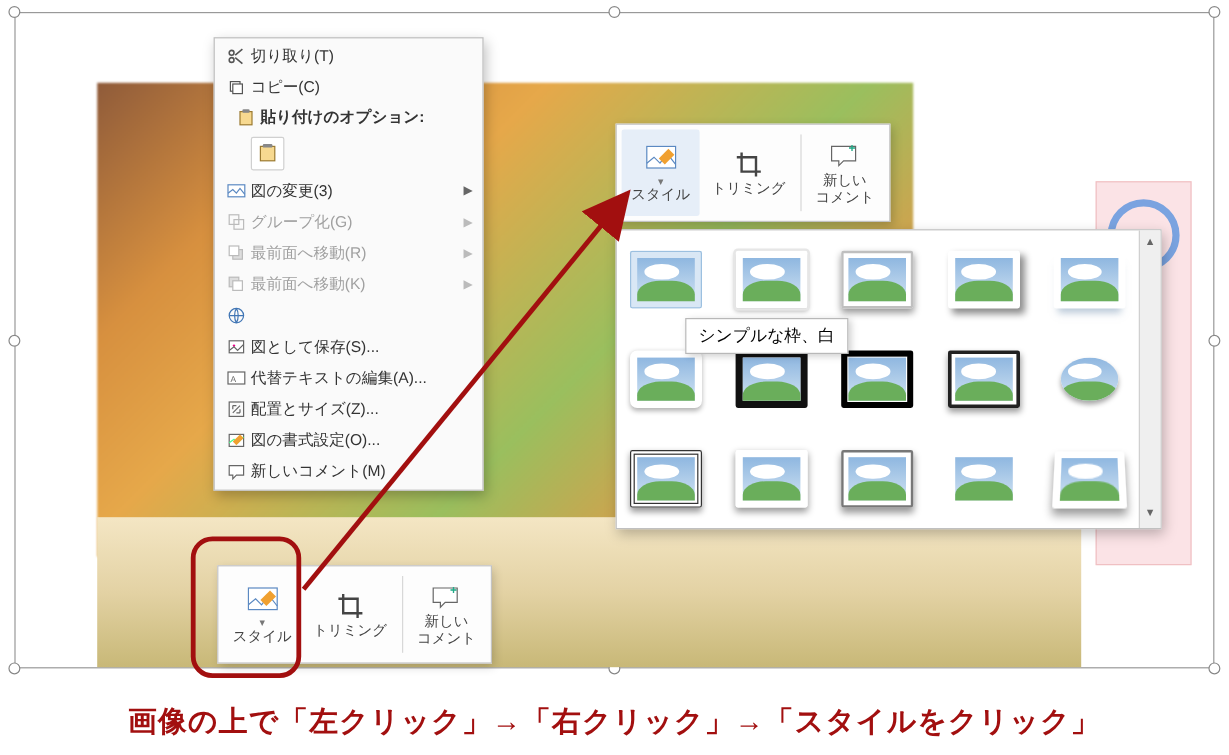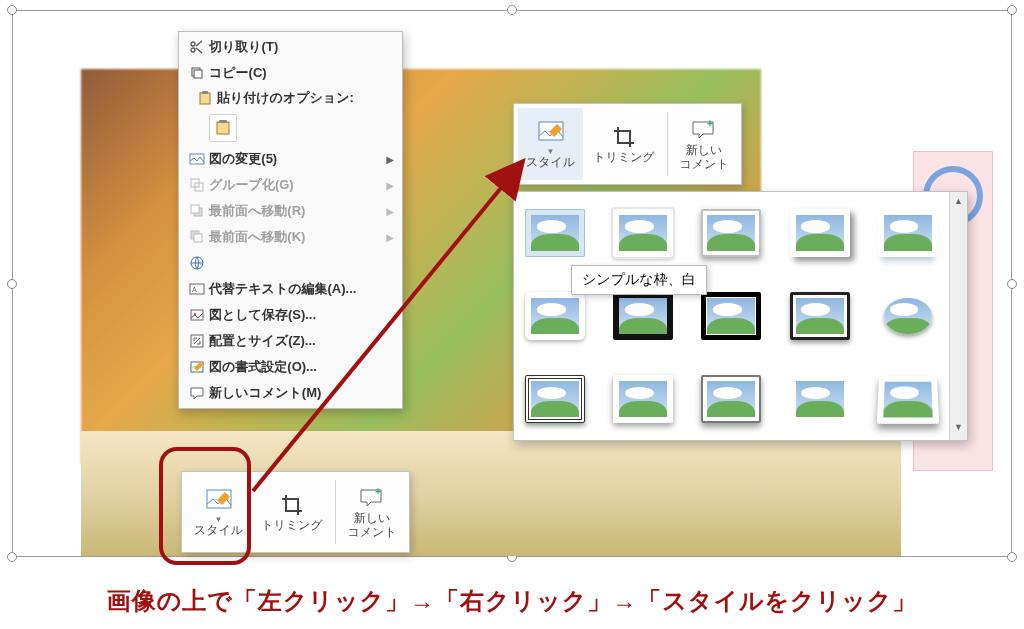--- a/index.html
+++ b/index.html
@@ -66,21 +66,21 @@
       padding: 2px 0;
       z-index: 20;
     }
     .context-menu .item {
       display: flex; align-items: center;
       height: 26px;
       padding: 0 8px 0 6px;
       cursor: default;
     }
     .context-menu .icon-slot { width: 24px; display:flex; justify-content:center; }
-    .context-menu .label { flex: 1; color:#333;font-weight:bold; }
+    .context-menu .label { flex: 1; color:#333; }
     .context-menu .item.disabled .label { color:#a0a0a0; }
     .context-menu .sub-arrow { color:#666; font-size: 10px; }
     .context-menu .header { font-weight: bold; height: 24px; padding-left: 14px; }
     .context-menu .paste-row { padding-left: 30px; height: 36px; }
     .paste-opt {
       width: 28px; height: 28px; border:1px solid #d0d0d0;
       display:flex; align-items:center; justify-content:center;
       background:#fff; border-radius:2px;
     }
 
@@ -228,21 +228,21 @@
           </svg>
       </div>
     </div>
     <div class="item">
       <span class="icon-slot">
         <svg class="ico16" viewBox="0 0 16 16">
             <rect x="1" y="3" width="14" height="10" fill="#fff" stroke="#5b89c2"></rect>
             <path d="M1 10l4-3 3 3 3-4 4 5" stroke="#5b89c2" fill="none"></path>
           </svg>
       </span>
-      <span class="label">図の変更(5)</span>
+      <span class="label">図の変更(3)</span>
       <span class="sub-arrow">▶</span>
     </div>
     <div class="item disabled">
       <span class="icon-slot">
         <svg class="ico16" viewBox="0 0 16 16">
             <rect x="2" y="2" width="8" height="8" fill="none" stroke="#bbb"></rect>
             <rect x="6" y="6" width="8" height="8" fill="none" stroke="#bbb"></rect>
           </svg>
       </span>
       <span class="label">グループ化(G)</span>
@@ -268,39 +268,39 @@
       <span class="label">最前面へ移動(K)</span>
       <span class="sub-arrow" style="color:#bbb">▶</span>
     </div>
     <div class="item">
       <span class="icon-slot">
         <svg class="ico16" viewBox="0 0 16 16">
             <circle cx="8" cy="8" r="6" fill="none" stroke="#4176b5"></circle>
             <path d="M2 8h12M8 2c2 3 2 9 0 12M8 2c-2 3-2 9 0 12" stroke="#4176b5" fill="none"></path>
           </svg>
       </span>
-    </div>
-    <div class="item">
-      <span class="icon-slot">
-        <svg class="ico16" viewBox="0 0 16 16">
-            <rect x="1" y="3" width="14" height="10" fill="#fff" stroke="#666"></rect>
-            <text x="3" y="11" font-size="7" fill="#666">A</text>
-          </svg>
-      </span>
-      <span class="label">代替テキストの編集(A)...</span>
     </div>
     <div class="item">
       <span class="icon-slot">
         <svg class="ico16" viewBox="0 0 16 16">
             <rect x="2" y="3" width="12" height="10" fill="#fff" stroke="#666"></rect>
             <circle cx="6" cy="7" r="1" fill="#e08"></circle>
             <path d="M2 11l4-3 3 3 5-5" stroke="#666" fill="none"></path>
           </svg>
       </span>
       <span class="label">図として保存(S)...</span>
+    </div>
+    <div class="item">
+      <span class="icon-slot">
+        <svg class="ico16" viewBox="0 0 16 16">
+            <rect x="1" y="3" width="14" height="10" fill="#fff" stroke="#666"></rect>
+            <text x="3" y="11" font-size="7" fill="#666">A</text>
+          </svg>
+      </span>
+      <span class="label">代替テキストの編集(A)...</span>
     </div>
     <div class="item">
       <span class="icon-slot">
         <svg class="ico16" viewBox="0 0 16 16">
             <rect x="2" y="2" width="12" height="12" fill="none" stroke="#666"></rect>
             <path d="M5 11l6-6M5 5h3M5 5v3M11 11h-3M11 11v-3" stroke="#666" fill="none"></path>
           </svg>
       </span>
       <span class="label">配置とサイズ(Z)...</span>
     </div>

